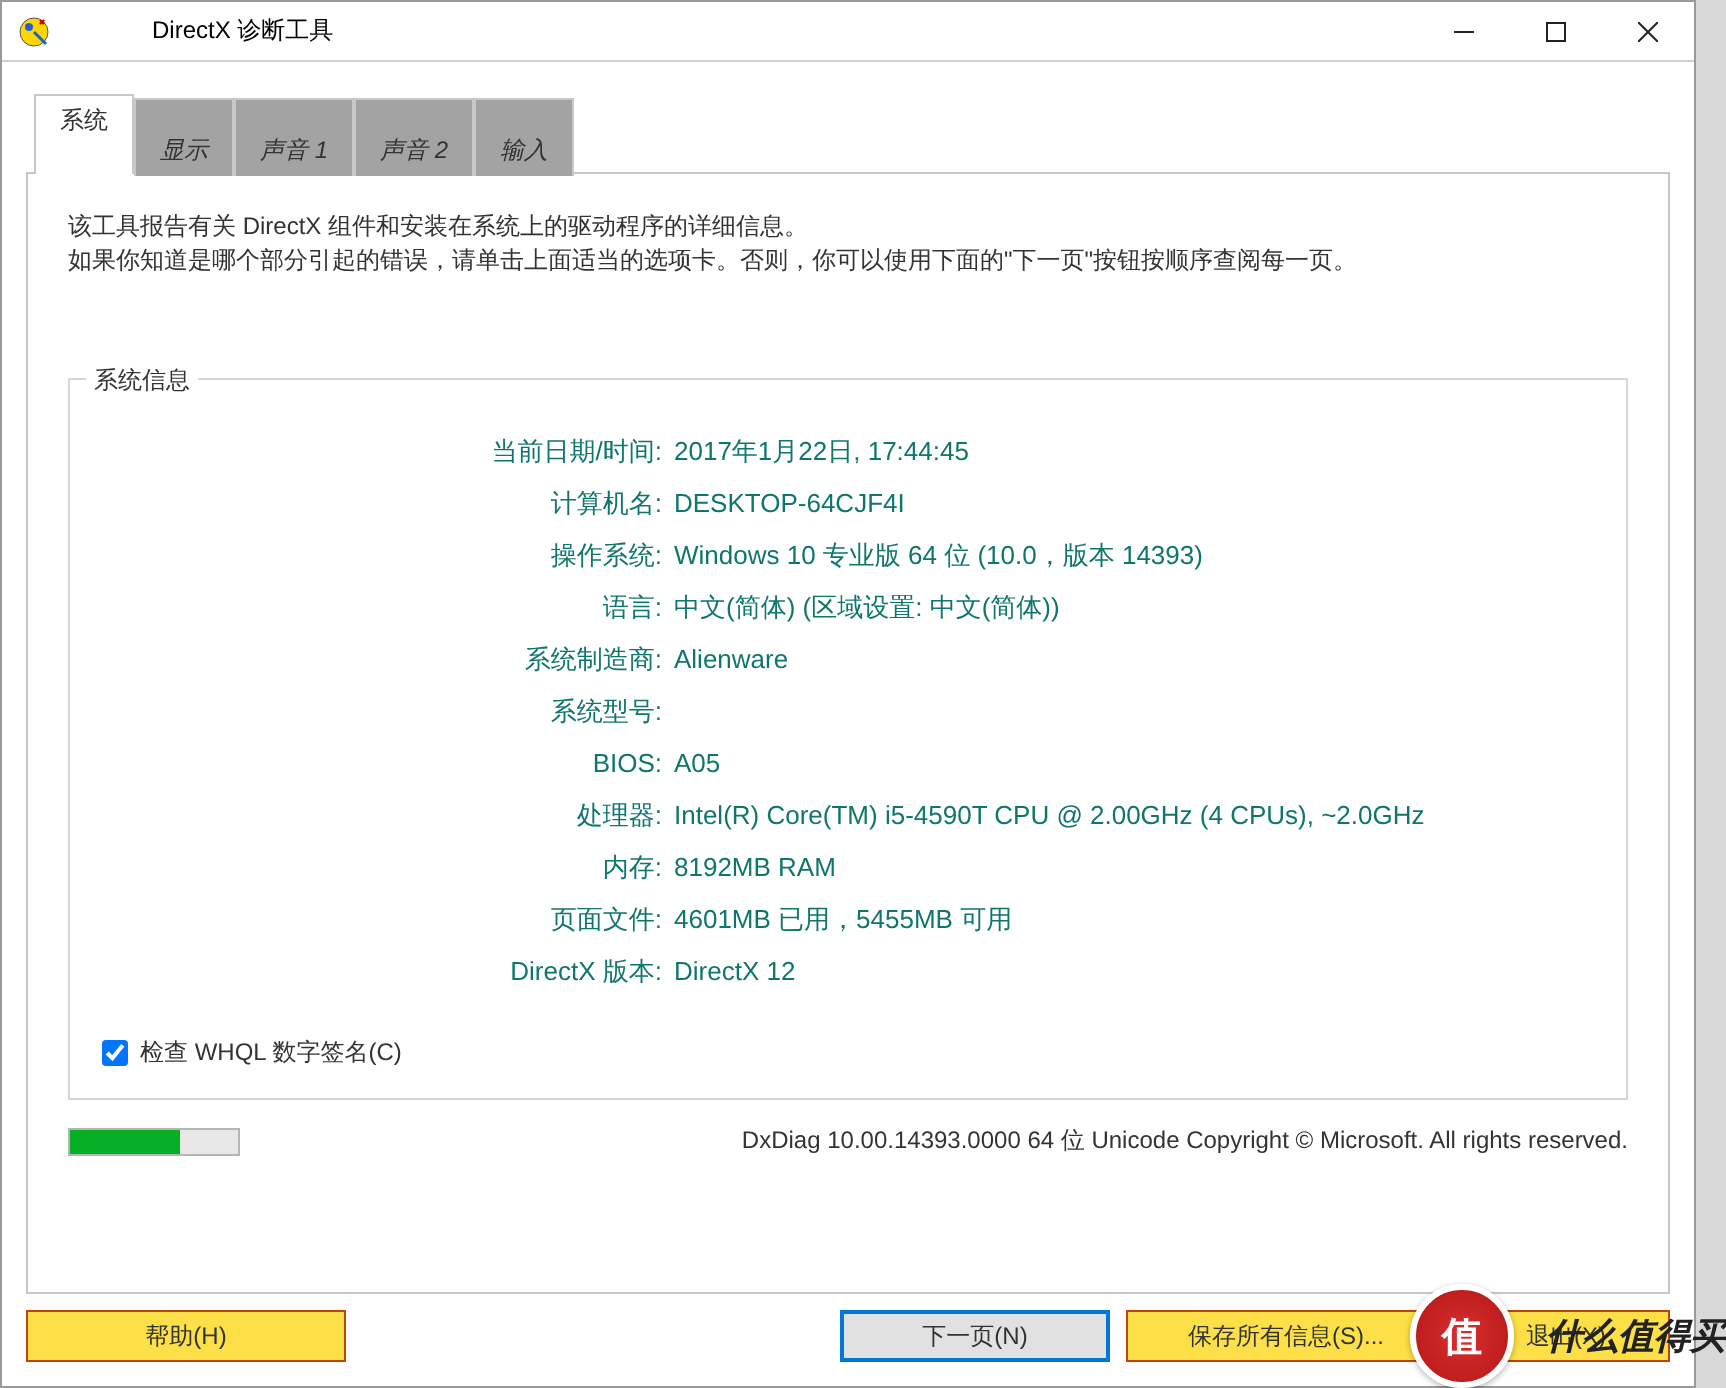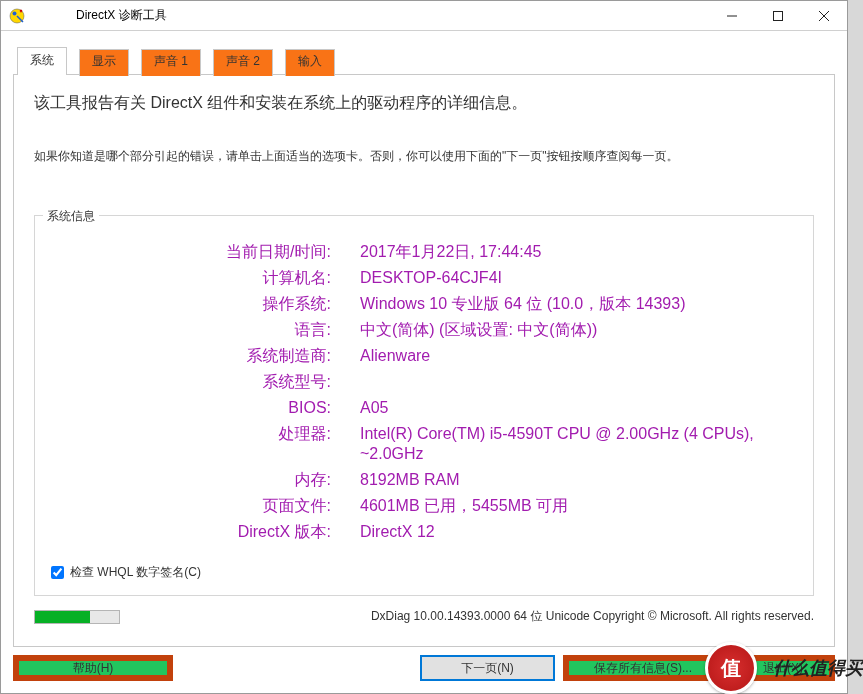--- a/index.html
+++ b/index.html
@@ -60,50 +60,50 @@
       position: relative;
       margin-left: 4px;
       z-index: 2;
     }
     .tab {
       padding: 4px 12px 5px 12px;
       font-size: 12px;
       border: 1px solid #c8c8c8;
       border-bottom: none;
       background: #fff;
-      margin-right: 12px;
+      margin-right: 0px;
       color: #333;
       position: relative;
     }
     .tab.active {
       background: #fff;
       border-color: #c8c8c8;
       z-index: 3;
       margin-bottom: -1px;
       padding-bottom: 6px;
     }
     .tab:not(.active) {
-      background: #f97316;
+      background: #a3a3a3;
       top: 2px;
-      padding-top: 3px;
+      padding-top: 17px;
       padding-bottom: 4px;
+      font-style: italic;
     }
     .tab-panel {
       border: 1px solid #c8c8c8;
       flex: 1;
       padding: 18px 20px 14px 20px;
       display: flex;
       flex-direction: column;
       position: relative;
       margin-top: 0;
     }
     .intro-line {
-      font-size: 16px;
-      color: #333;
-      margin-bottom: 34px;
+      font-size: 12px;
+      color: #333;
     }
     .intro-line2 {
       font-size: 12px;
       color: #333;
       margin-bottom: 50px;
     }
     .groupbox {
       border: 1px solid #d6d6d6;
       position: relative;
       padding: 26px 16px 14px 16px;
@@ -118,24 +118,23 @@
       font-size: 12px;
       color: #333;
     }
     .fields {
       display: flex;
       flex-direction: column;
       gap: 6px;
     }
     .field-row {
       display: flex;
-      font-size: 16px;
-      color: #a21caf;
+      font-size: 13px;
+      color: #0f766e;
       line-height: 20px;
-      gap: 23px;
     }
     .field-label {
       width: 286px;
       text-align: right;
       padding-right: 6px;
       flex-shrink: 0;
     }
     .field-value {
       flex: 1;
     }
@@ -172,22 +171,22 @@
       margin-left: auto;
       text-align: right;
     }
     .button-bar {
       display: flex;
       margin-top: 8px;
       gap: 8px;
     }
     .btn {
       height: 26px;
-      border: 6px solid #c2410c;
-      background: #22c55e;
+      border: 1px solid #c2410c;
+      background: #fde047;
       font-size: 12px;
       font-family: inherit;
       display: flex;
       align-items: center;
       justify-content: center;
       color: #333;
     }
     .btn-help { width: 160px; }
     .btn-gap { flex: 1; }
     .btn-next { width: 135px; border: 2px solid #0078d7; background: #e1e1e1; }

